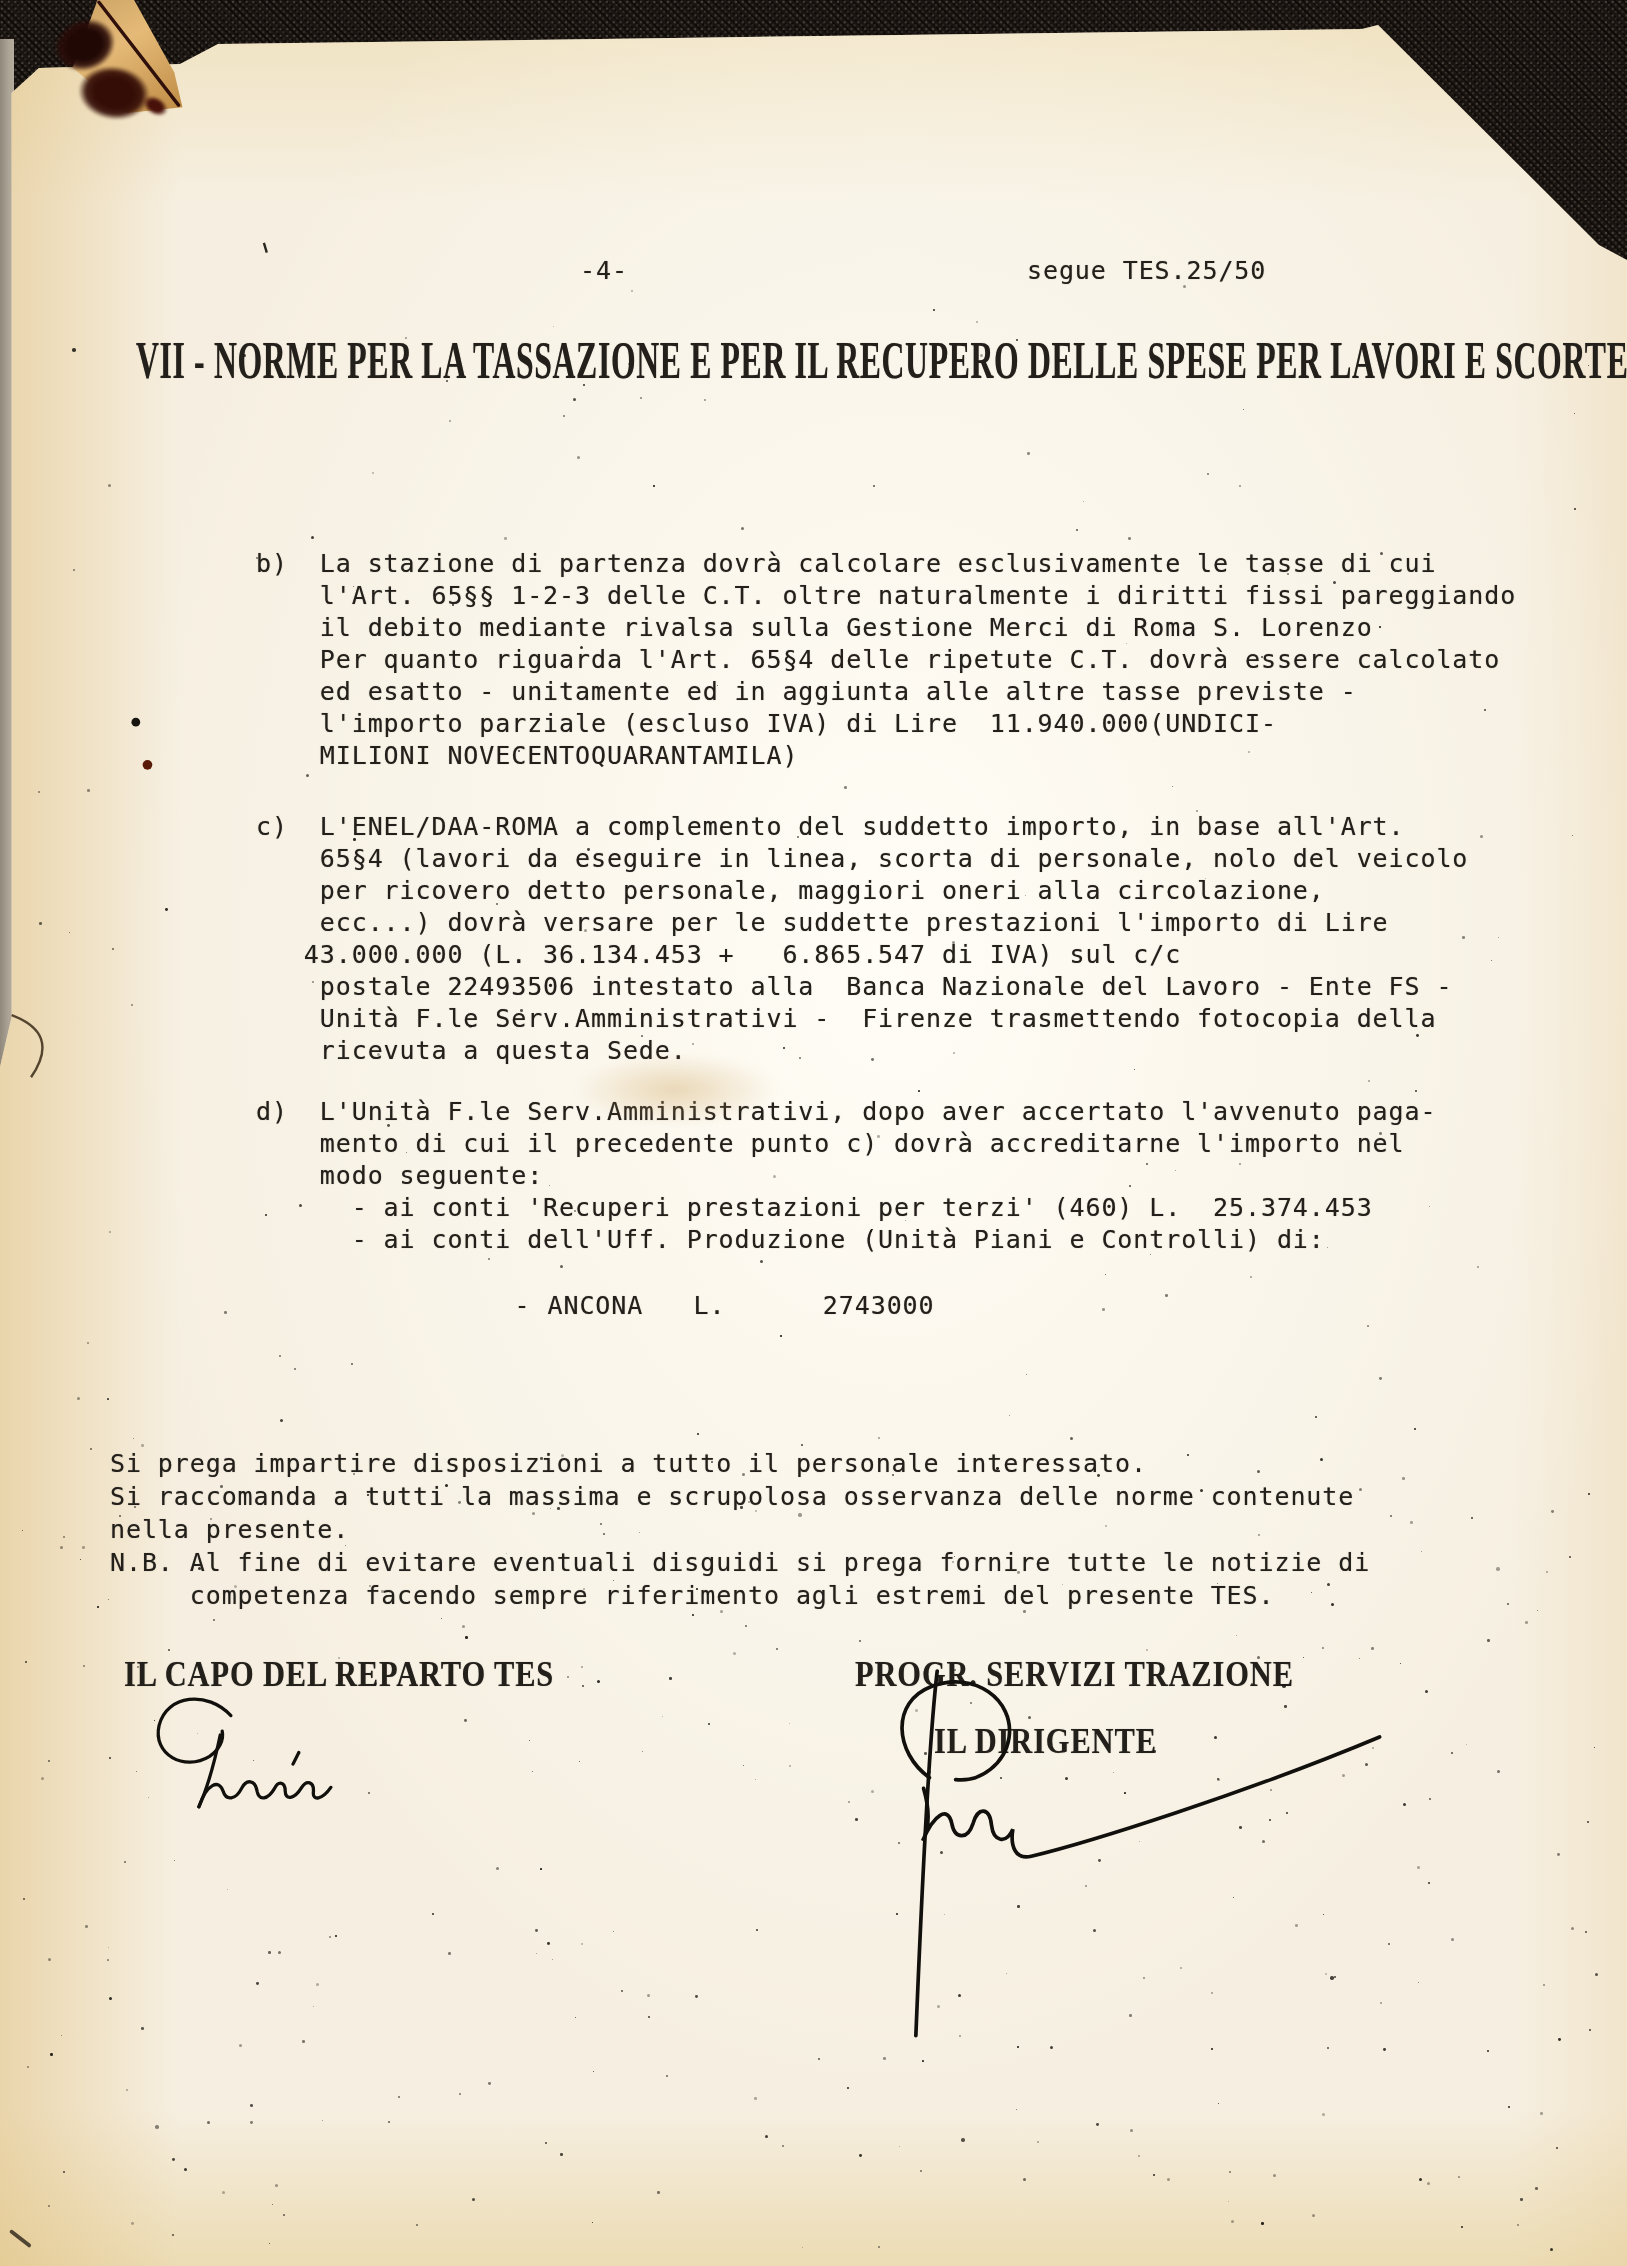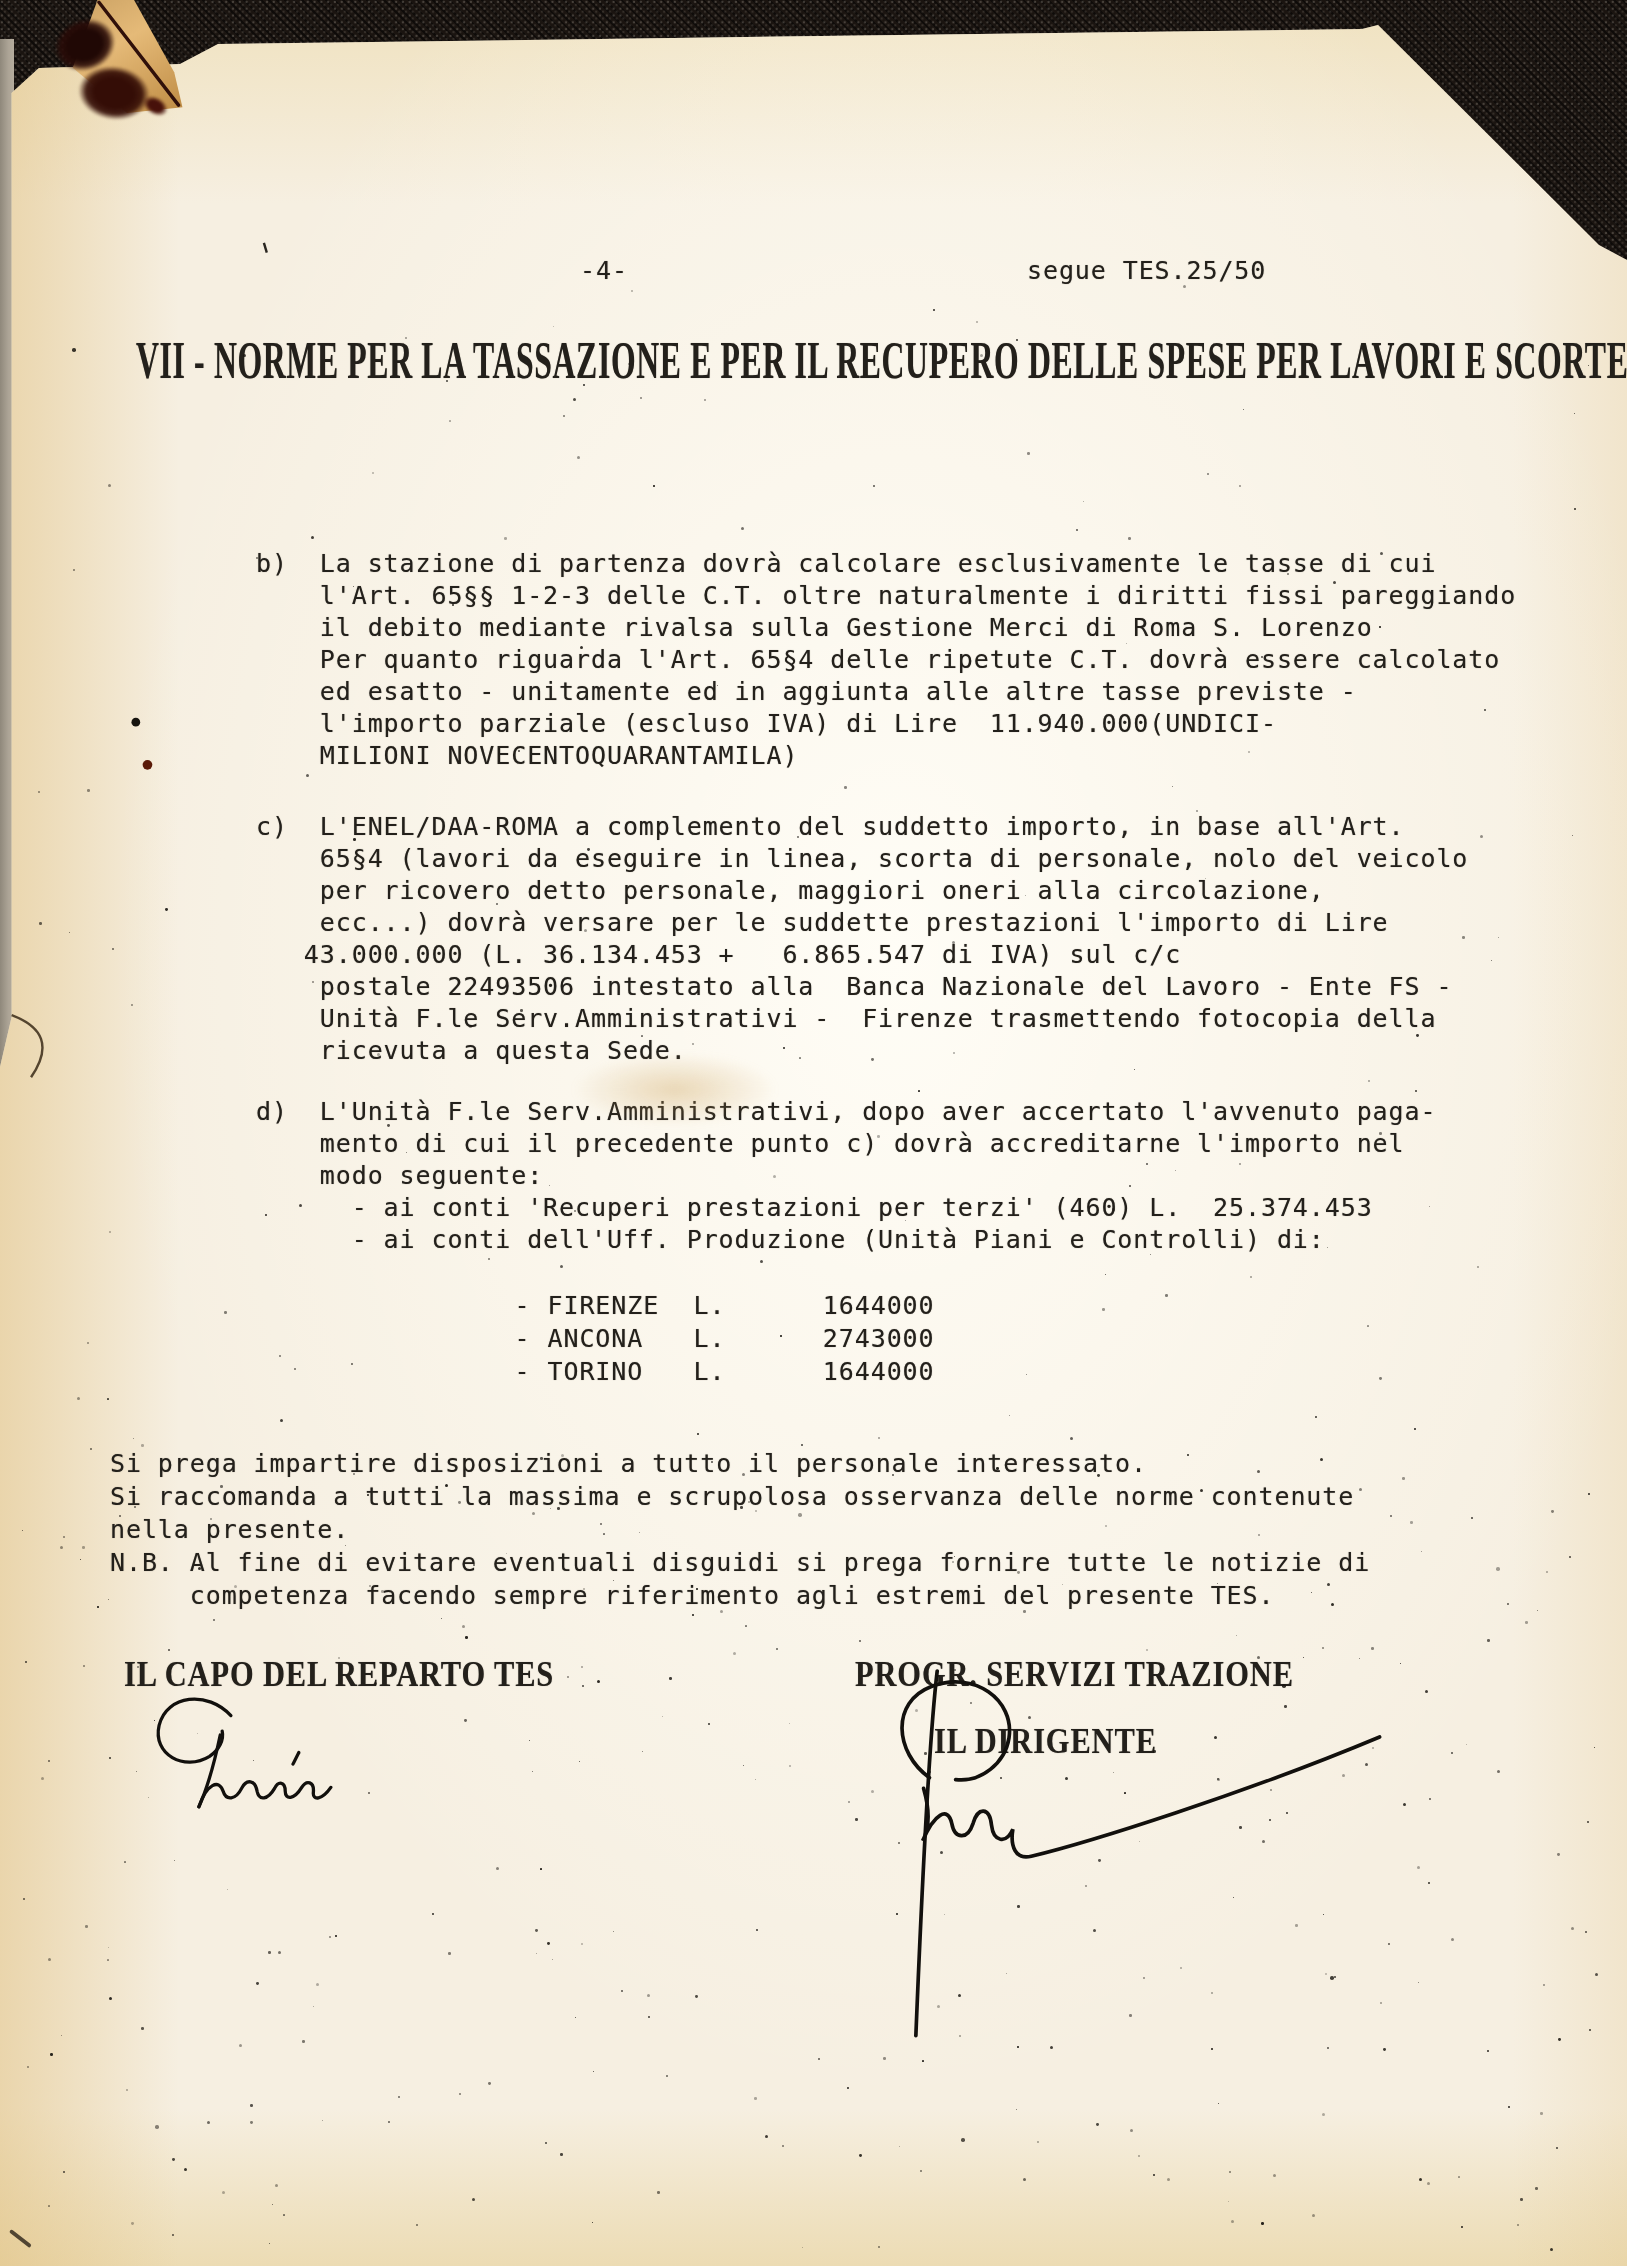--- a/index.html
+++ b/index.html
@@ -124,27 +124,21 @@
     ricevuta a questa Sede.</div>
 
     <div class="body-text typed block-d">
       <div class="pre">d)  L'Unità F.le Serv.Amministrativi, dopo aver accertato l'avvenuto paga-
     mento di cui il precedente punto c) dovrà accreditarne l'importo nel
     modo seguente:
       - ai conti 'Recuperi prestazioni per terzi' (460) L.  25.374.453
       - ai conti dell'Uff. Produzione (Unità Piani e Controlli) di:</div>
       <div class="d-rows">
         <div class="d-row">
-          <span class="d-bullet">-</span><span class="d-city">FIRENZE</span><span class="d-cur">L.</span><span class="d-amt">1644000</span>
-        </div>
-        <div class="d-row">
           <span class="d-bullet">-</span><span class="d-city">ANCONA</span><span class="d-cur">L.</span><span class="d-amt">2743000</span>
-        </div>
-        <div class="d-row">
-          <span class="d-bullet">-</span><span class="d-city">TORINO</span><span class="d-cur">L.</span><span class="d-amt">1644000</span>
         </div>
       </div>
     </div>
 
     <div class="body-text typed pre closing">Si prega impartire disposizioni a tutto il personale interessato.
 Si raccomanda a tutti la massima e scrupolosa osservanza delle norme contenute
 nella presente.
 N.B. Al fine di evitare eventuali disguidi si prega fornire tutte le notizie di
      competenza facendo sempre riferimento agli estremi del presente TES.</div>
 

